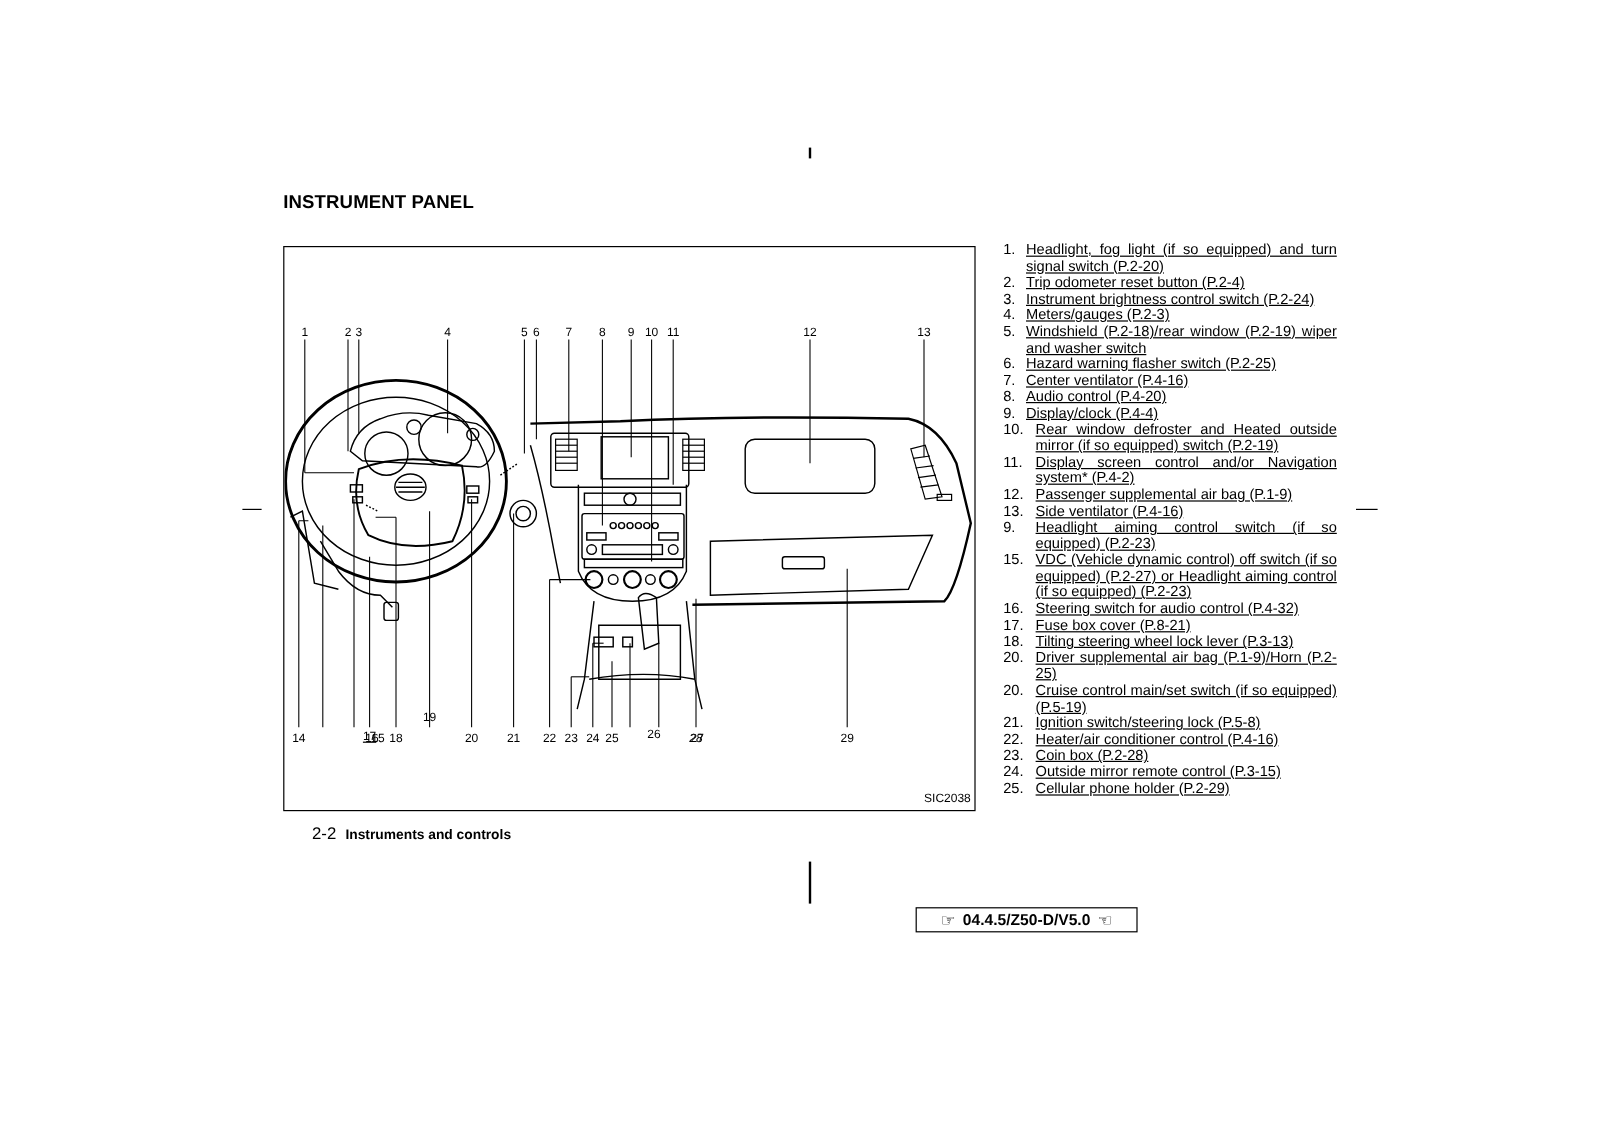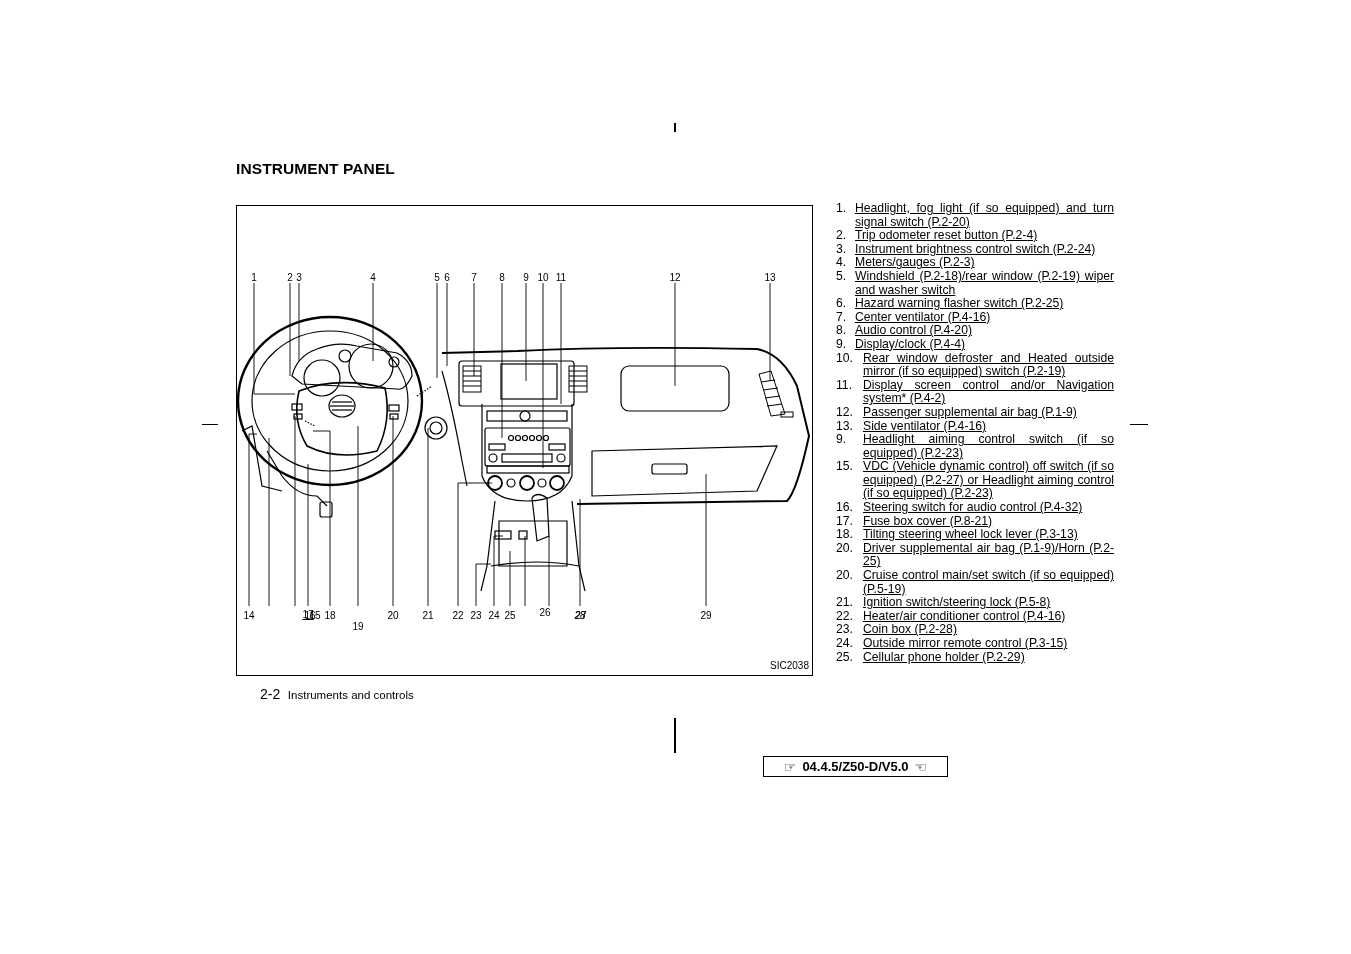--- a/index.html
+++ b/index.html
@@ -15,21 +15,21 @@
              white-space:nowrap; }
   #figure-code { position:absolute; right:3px; bottom:4px; font-size:10px; }
   #legend { position:absolute; left:836px; top:202px; width:278px; margin:0; padding:0;
             list-style:none; font-size:12.2px; line-height:13.6px; }
   #legend li { display:flex; }
   #legend .num { flex:0 0 auto; width:19px; }
   #legend li.two .num { width:27px; }
   #legend .txt { flex:1 1 auto; text-align:justify;text-decoration:underline; }
   #footer { position:absolute; left:236px; top:686px; font-size:13px; }
   #footer .pg { font-size:14px; margin-right:4px;margin-left:24px; }
-  #footer .sec { font-weight:normal; font-size:11.5px;text-align:center; }
+  #footer .sec { font-weight:bold; font-size:11.5px;text-align:center; }
   #version-box { position:absolute; left:763px; top:756px; width:185px; height:21px;
                  border:1px solid #000; box-sizing:border-box; font-size:13px;
                  font-weight:bold; display:flex; align-items:center; justify-content:center; gap:6px; }
   #version-box .hand { font-weight:normal; font-size:14px; }
 </style>
 </head>
 <body>
 
 <div class="mark" style="left:674px;top:123px;width:1.5px;height:9px;"></div>
 <div class="mark" style="left:202px;top:424px;width:16px;height:1px;"></div>
@@ -190,21 +190,21 @@
   <div class="callout" style="left:306px;top:67px;text-align:center;">10</div>
   <div class="callout" style="left:324px;top:67px;">11</div>
   <div class="callout" style="left:438px;top:67px;">12</div>
   <div class="callout" style="left:533px;top:67px;">13</div>
 
   <div class="callout" style="left:12px;top:405px;">14</div>
   <div class="callout" style="left:32px;top:405px;margin-left:46px;">15</div>
   <div class="callout" style="left:58px;top:405px;margin-left:15px;">16</div>
   <div class="callout" style="left:71px;top:404px;text-decoration:underline;">17</div>
   <div class="callout" style="left:93px;top:405px;">18</div>
-  <div class="callout" style="left:121px;top:416px;text-align:center;">19</div>
+  <div class="callout" style="left:121px;top:388px;text-align:center;">19</div>
   <div class="callout" style="left:156px;top:405px;">20</div>
   <div class="callout" style="left:191px;top:405px;">21</div>
   <div class="callout" style="left:221px;top:405px;">22</div>
   <div class="callout" style="left:239px;top:405px;">23</div>
   <div class="callout" style="left:257px;top:405px;">24</div>
   <div class="callout" style="left:273px;top:405px;">25</div>
   <div class="callout" style="left:288px;top:402px;margin-left:20px;">26</div>
   <div class="callout" style="left:312px;top:405px;margin-left:32px;">27</div>
   <div class="callout" style="left:343px;top:405px;font-style:italic;">28</div>
   <div class="callout" style="left:469px;top:405px;">29</div>

